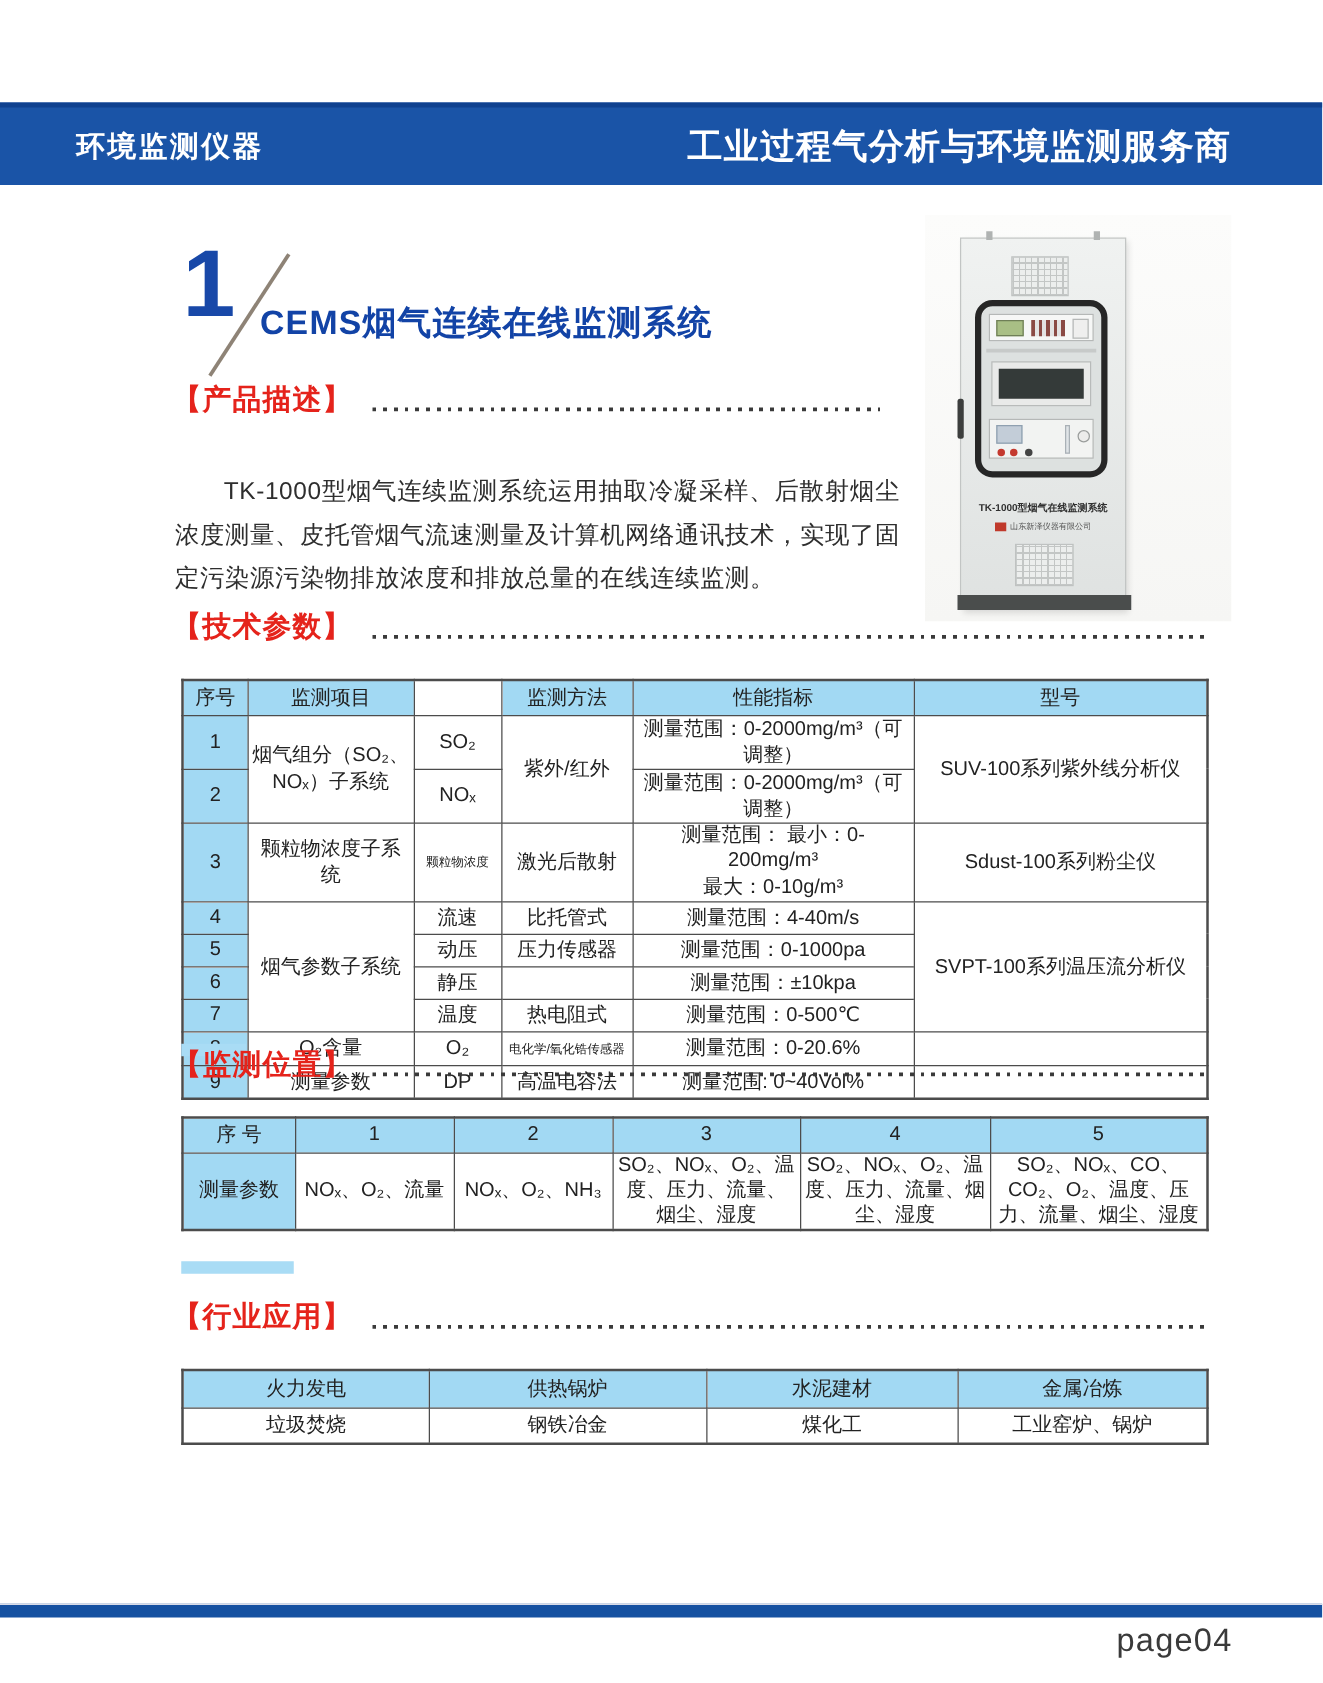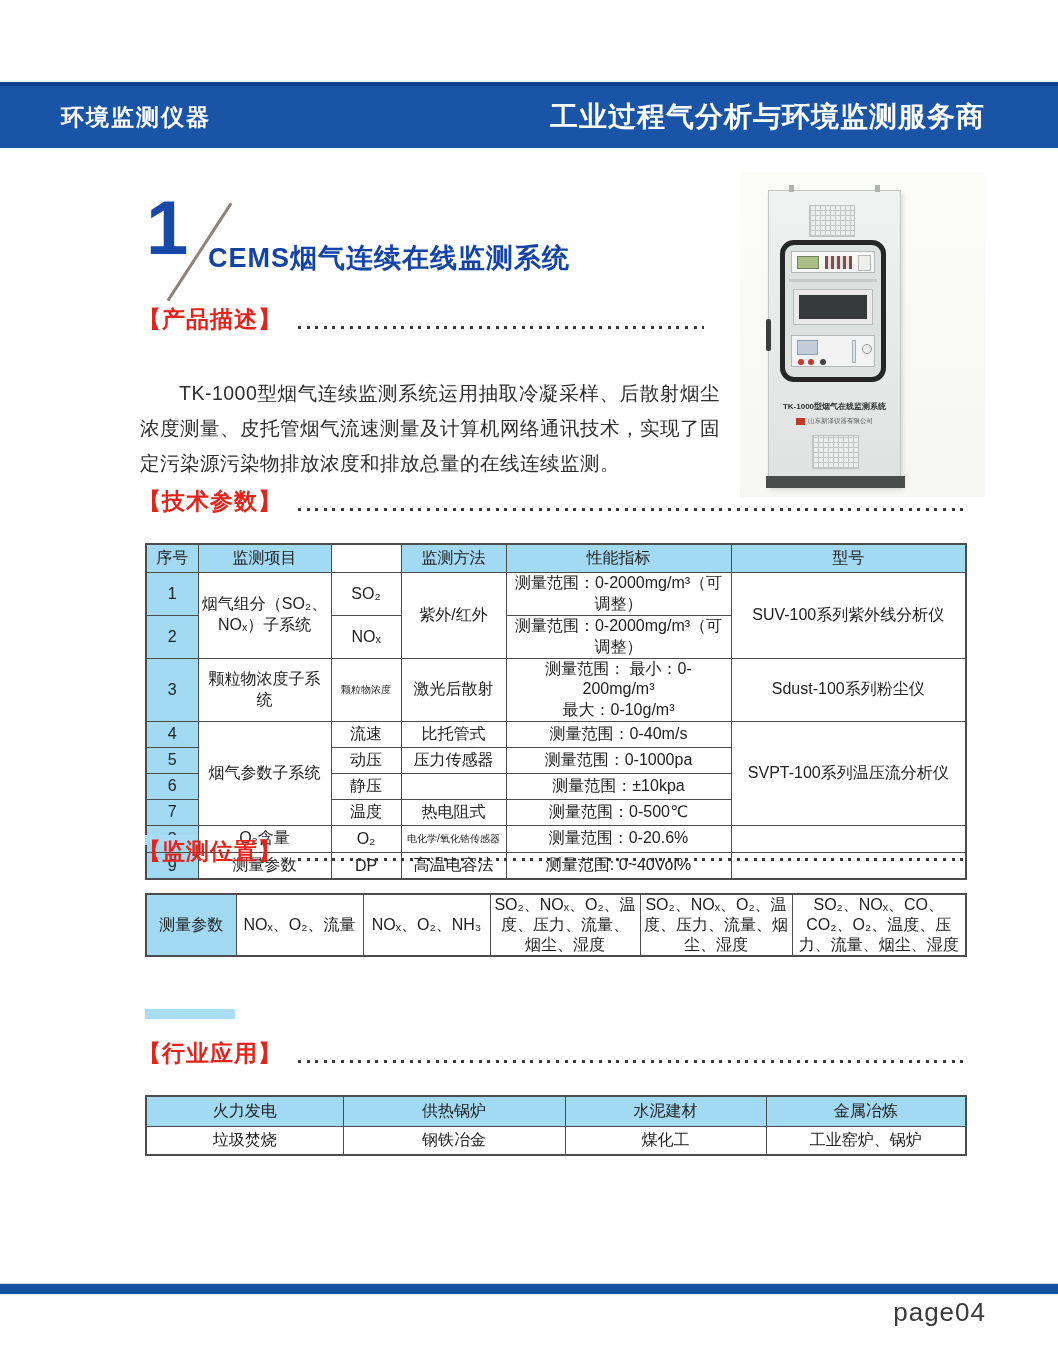--- a/index.html
+++ b/index.html
@@ -211,21 +211,21 @@
         <td>激光后散射</td>
         <td class="prewrap">测量范围：  最小：0-200mg/m³
 最大：0-10g/m³</td>
         <td>Sdust-100系列粉尘仪</td>
       </tr>
       <tr class="h-sm">
         <td class="blue">4</td>
         <td rowspan="4">烟气参数子系统</td>
         <td>流速</td>
         <td>比托管式</td>
-        <td>测量范围：0-40m/s</td>
+        <td>测量范围：4-40m/s</td>
         <td rowspan="4">SVPT-100系列温压流分析仪</td>
       </tr>
       <tr class="h-sm">
         <td class="blue">5</td>
         <td>动压</td>
         <td>压力传感器</td>
         <td>测量范围：0-1000pa</td>
       </tr>
       <tr class="h-sm">
         <td class="blue">6</td>
@@ -269,20 +269,28 @@
     <table>
       <colgroup>
         <col style="width:90px">
           <col style="width:127px">
           <col style="width:127px">
         <col style="width:150px">
           <col style="width:152px">
           <col style="width:174px">
       </colgroup>
       <tbody>
+          <tr class="p-h">
+        <th class="blue">序  号</th>
+        <th class="blue">1</th>
+        <th class="blue">2</th>
+        <th class="blue">3</th>
+        <th class="blue">4</th>
+        <th class="blue">5</th>
+      </tr>
       <tr class="p-r3">
         <td class="blue">测量参数</td>
         <td>NOₓ、O₂、流量</td>
         <td>NOₓ、O₂、NH₃</td>
         <td>SO₂、NOₓ、O₂、温度、压力、流量、烟尘、湿度</td>
         <td>SO₂、NOₓ、O₂、温度、压力、流量、烟尘、湿度</td>
         <td>SO₂、NOₓ、CO、CO₂、O₂、温度、压力、流量、烟尘、湿度</td>
       </tr>
     </tbody>
       </table>

